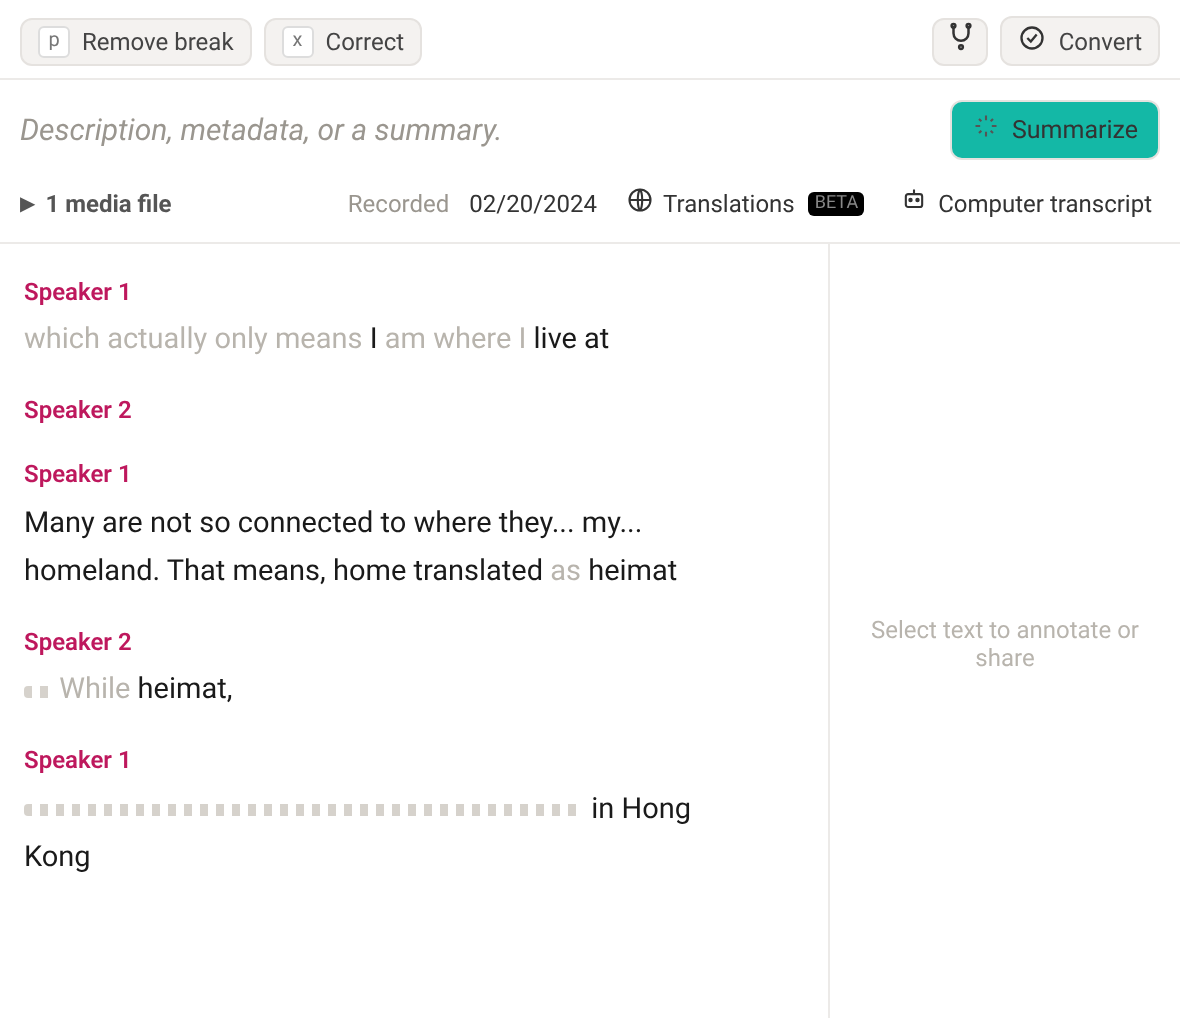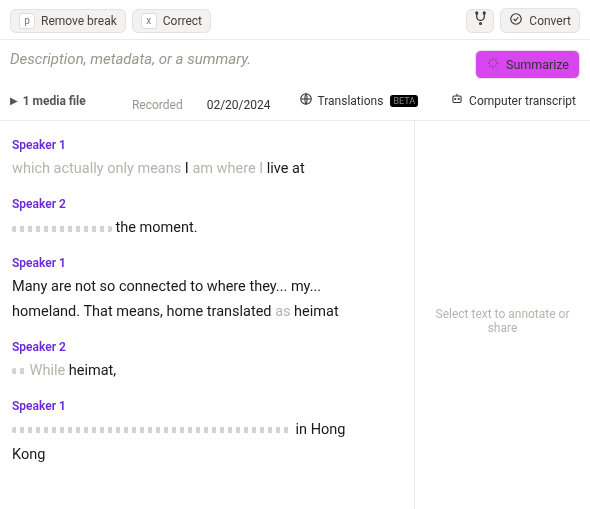--- a/index.html
+++ b/index.html
@@ -52,56 +52,56 @@
     height: 24px;
     background: #f4f2f0;
     border: 1px solid #e5e2df;
     border-radius: 6px;
     cursor: pointer;
   }
   .iconbtn svg { width: 15px; height: 15px; }
 
   .metarow {
     display: flex;
-    align-items: flex-start;
+    align-items: center;
     justify-content: space-between;
     padding: 10px 10px 6px 10px;
   }
   .desc-placeholder {
     font-style: italic;
     color: #9a968f;
     font-size: 15px;
     flex: 1;
     outline: none;
   }
   .summarize-btn {
     display: inline-flex;
     align-items: center;
     gap: 6px;
-    background: #d946ef;
+    background: #14b8a6;
     border: 1px solid #e5e2df;
     border-radius: 6px;
     padding: 5px 10px;
     font-size: 12.5px;
     color: #333;
     cursor: pointer;
   }
 
   .subbar {
     display: flex;
     align-items: center;
     justify-content: space-between;
     padding: 4px 10px 8px 10px;
     border-bottom: 1px solid #eceae8;
     font-size: 12px;
     color: #555;
   }
   .subbar-left { display: flex; align-items: center; gap: 5px; cursor: pointer; }
   .subbar-left .tri { font-size: 10px; }
-  .subbar-right { display: flex; align-items: flex-end; gap: 24px; }
+  .subbar-right { display: flex; align-items: center; gap: 10px; }
   .recorded { color: #9a968f; font-size: 12px; }
   .recorded-date { color: #333; font-size: 12px; }
   .subbtn {
     display: inline-flex;
     align-items: center;
     gap: 5px;
     padding: 3px 4px;
     font-size: 12px;
     color: #333;
     cursor: pointer;
@@ -134,21 +134,21 @@
     align-items: center;
     justify-content: center;
     color: #b8b4ad;
     font-size: 12px;
     text-align: center;
     padding: 0 10px;
   }
   .speaker {
     font-size: 12px;
     font-weight: 600;
-    color: #6d28d9;
+    color: #be185d;
     margin-top: 12px;
     margin-bottom: 2px;
   }
   .speaker:first-child { margin-top: 0; }
   .seg { color: #1a1a1a; }
   .faded { color: #b8b4ad; }
   .wave {
     display: inline-block;
     height: 6px;
     background: repeating-linear-gradient(90deg, #d6d2cc 0 4px, transparent 4px 8px);
@@ -238,21 +238,20 @@
       <span>Computer transcript</span>
     </div>
   </div>
 </div>
 
 <div class="main">
   <div class="transcript" id="transcript">
       <div class="speaker">Speaker 1</div>
       <div><span class="faded">which actually only means </span><span class="seg">I </span><span class="faded">am where I </span><span class="seg">live at</span></div>
       <div class="speaker">Speaker 2</div>
-      <div><span class="wave w1"></span><span class="seg"> the moment.</span></div>
       <div class="speaker">Speaker 1</div>
       <div><span class="seg">Many are not so connected to where they... my...</span></div>
       <div><span class="seg">homeland. That means, home translated </span><span class="faded">as </span><span class="seg">heimat</span></div>
       <div class="speaker">Speaker 2</div>
       <div><span class="wave w2"></span><span class="faded"> While </span><span class="seg">heimat,</span></div>
       <div class="speaker">Speaker 1</div>
       <div><span class="wave w3"></span><span class="seg"> in Hong</span></div>
       <div><span class="seg">Kong</span></div>
     </div>
   <div class="side">

